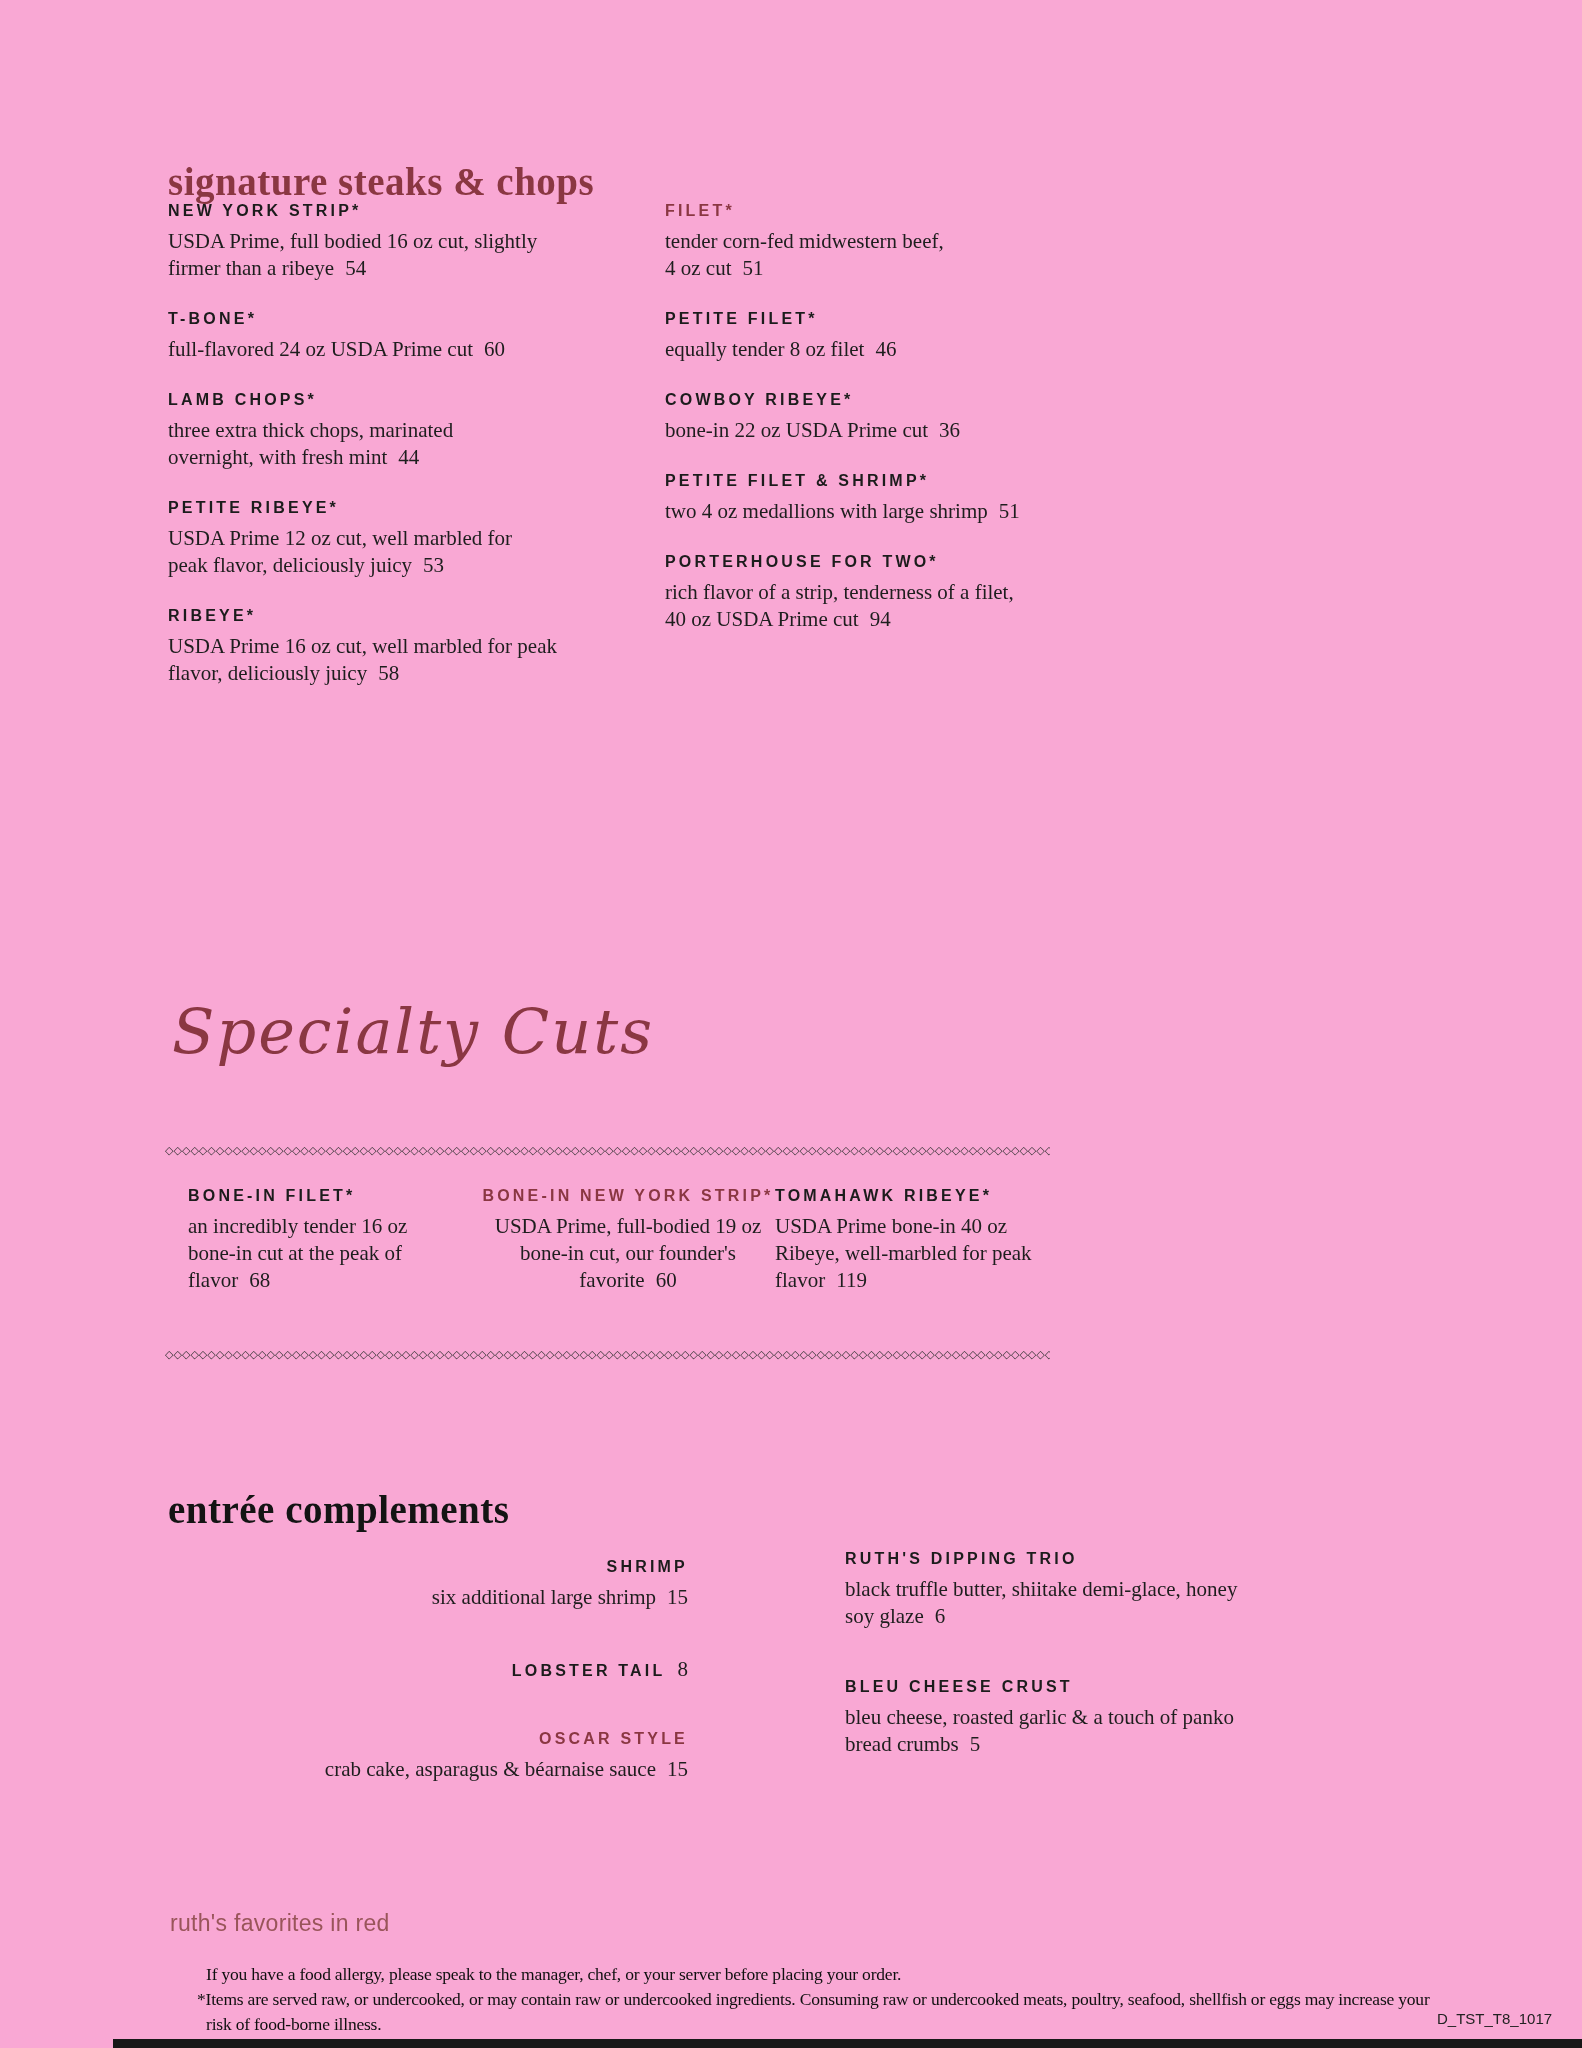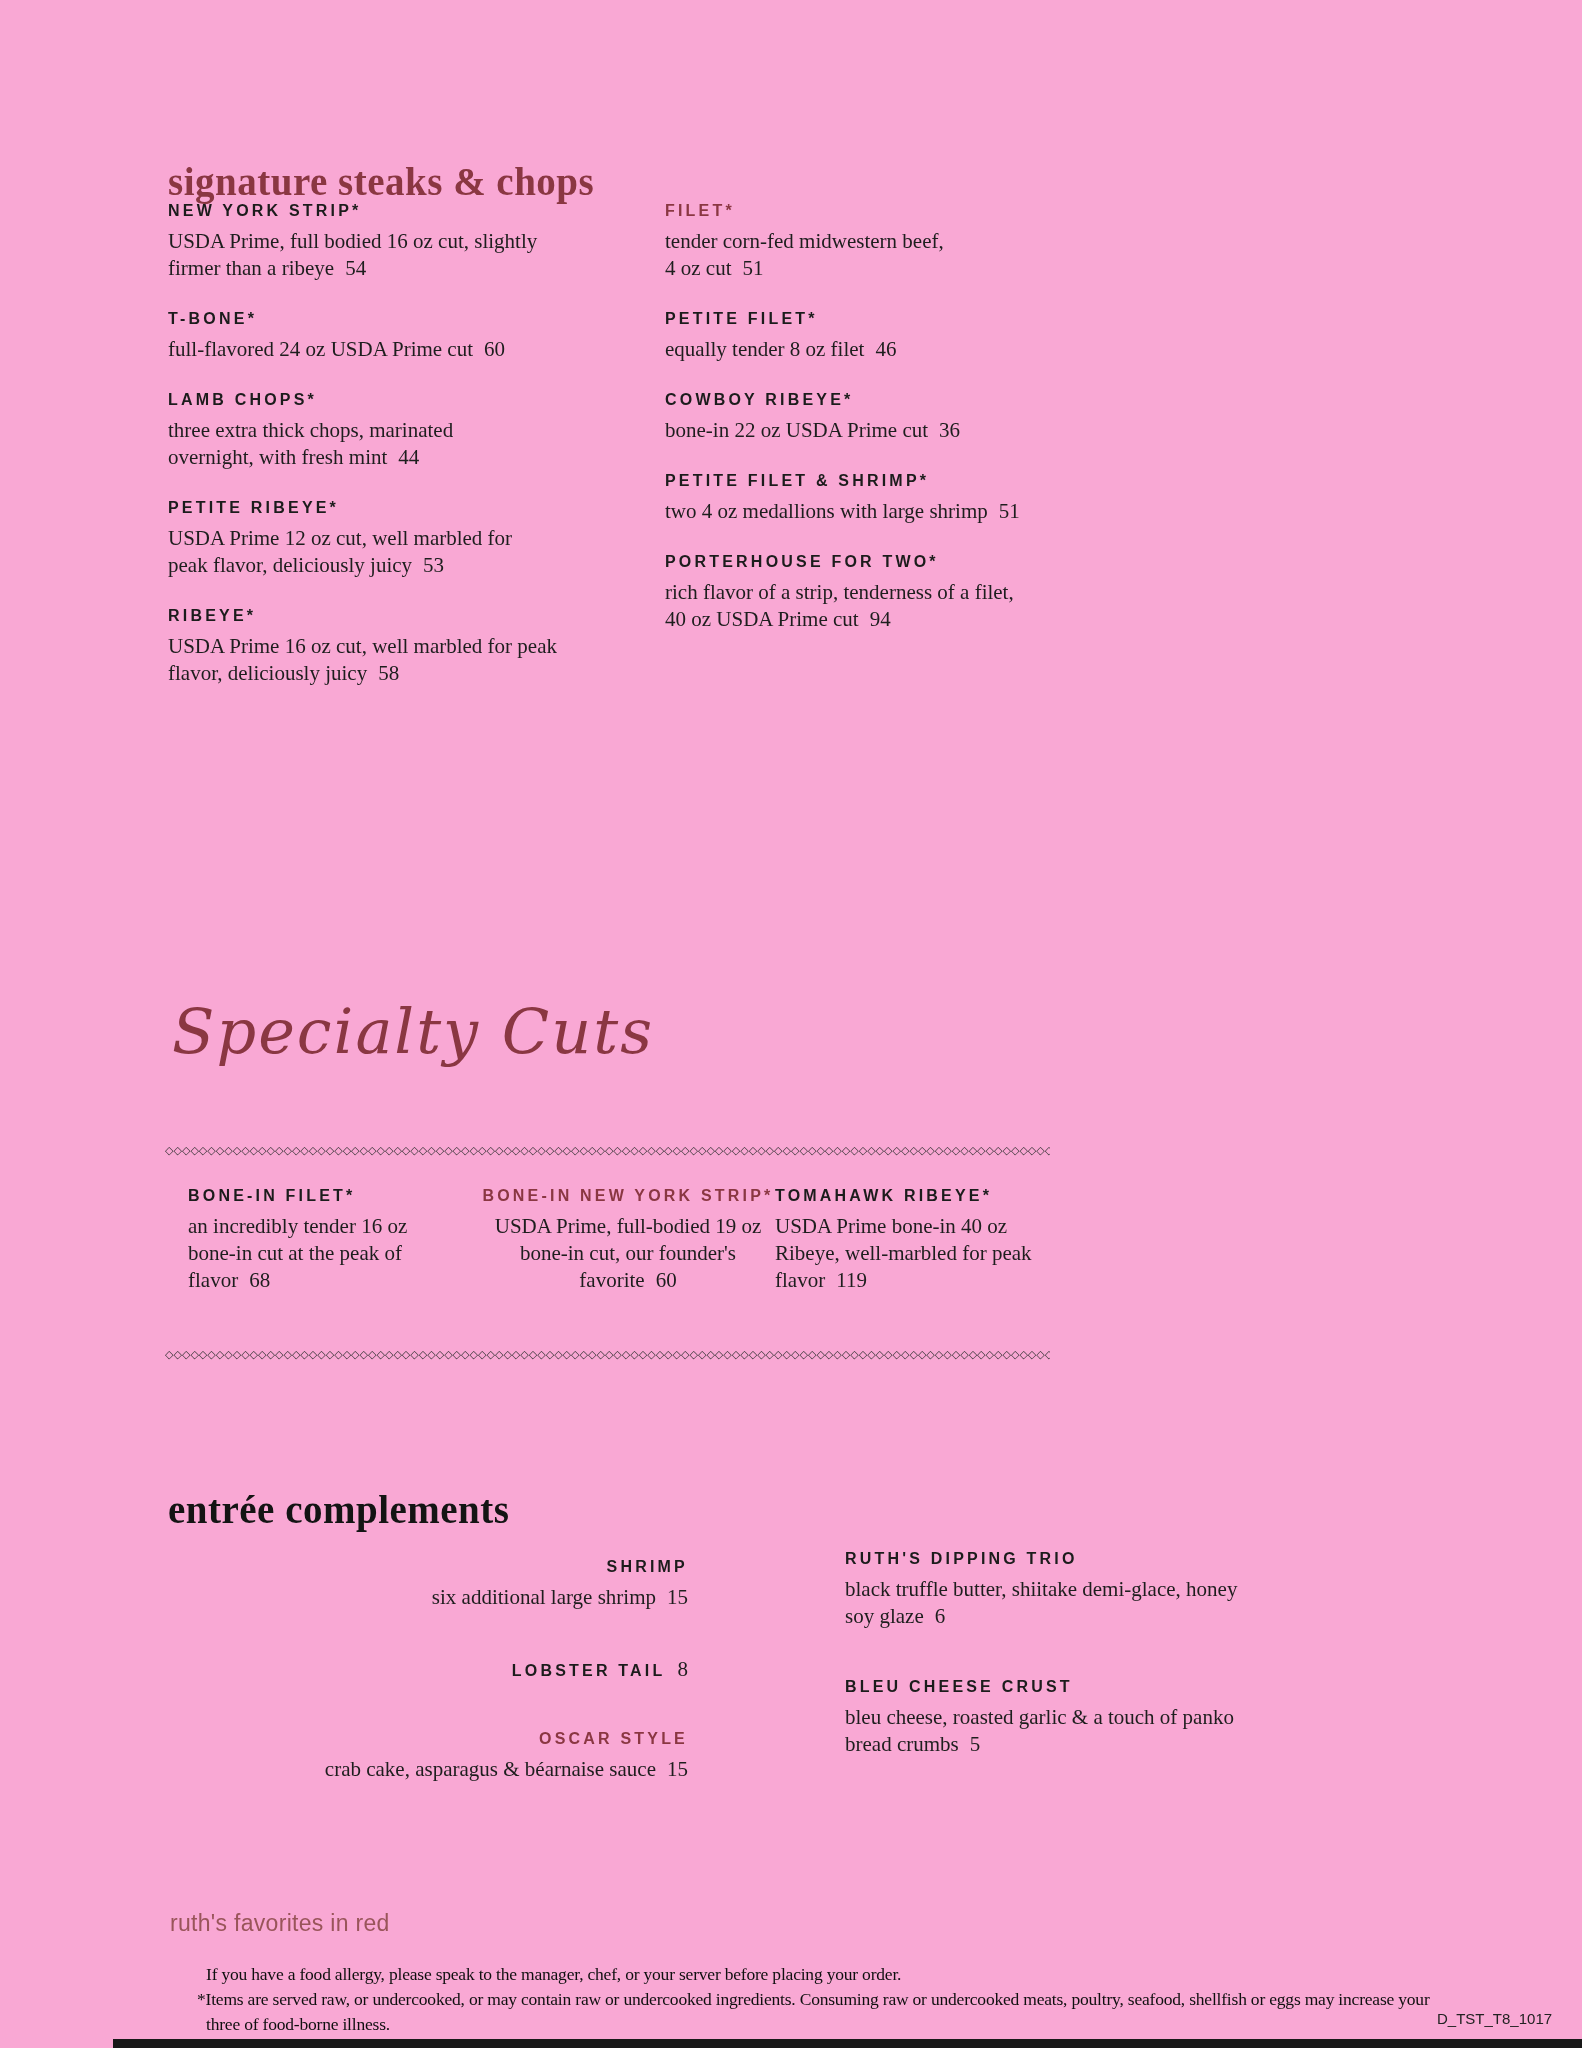--- a/index.html
+++ b/index.html
@@ -163,20 +163,20 @@
       <div class="ds"><span>bleu cheese, roasted garlic &amp; a touch of panko
 bread crumbs</span><span class="price">5</span></div>
     </div>
   </div>
 
   <div id="favorites-note">ruth's favorites in red</div>
 
   <div id="disclaimer">
     <div class="indent">If you have a food allergy, please speak to the manager, chef, or your server before placing your order.</div>
     <div>*Items are served raw, or undercooked, or may contain raw or undercooked ingredients. Consuming raw or undercooked meats, poultry, seafood, shellfish or eggs may increase your</div>
-    <div class="indent">three of food-borne illness.</div>
+    <div class="indent">risk of food-borne illness.</div>
   </div>
 
   <div id="doc-id">D_TST_T8_1017</div>
 
   <div id="bottom-bar"></div>
 
 </div>
 
 </body></html>

